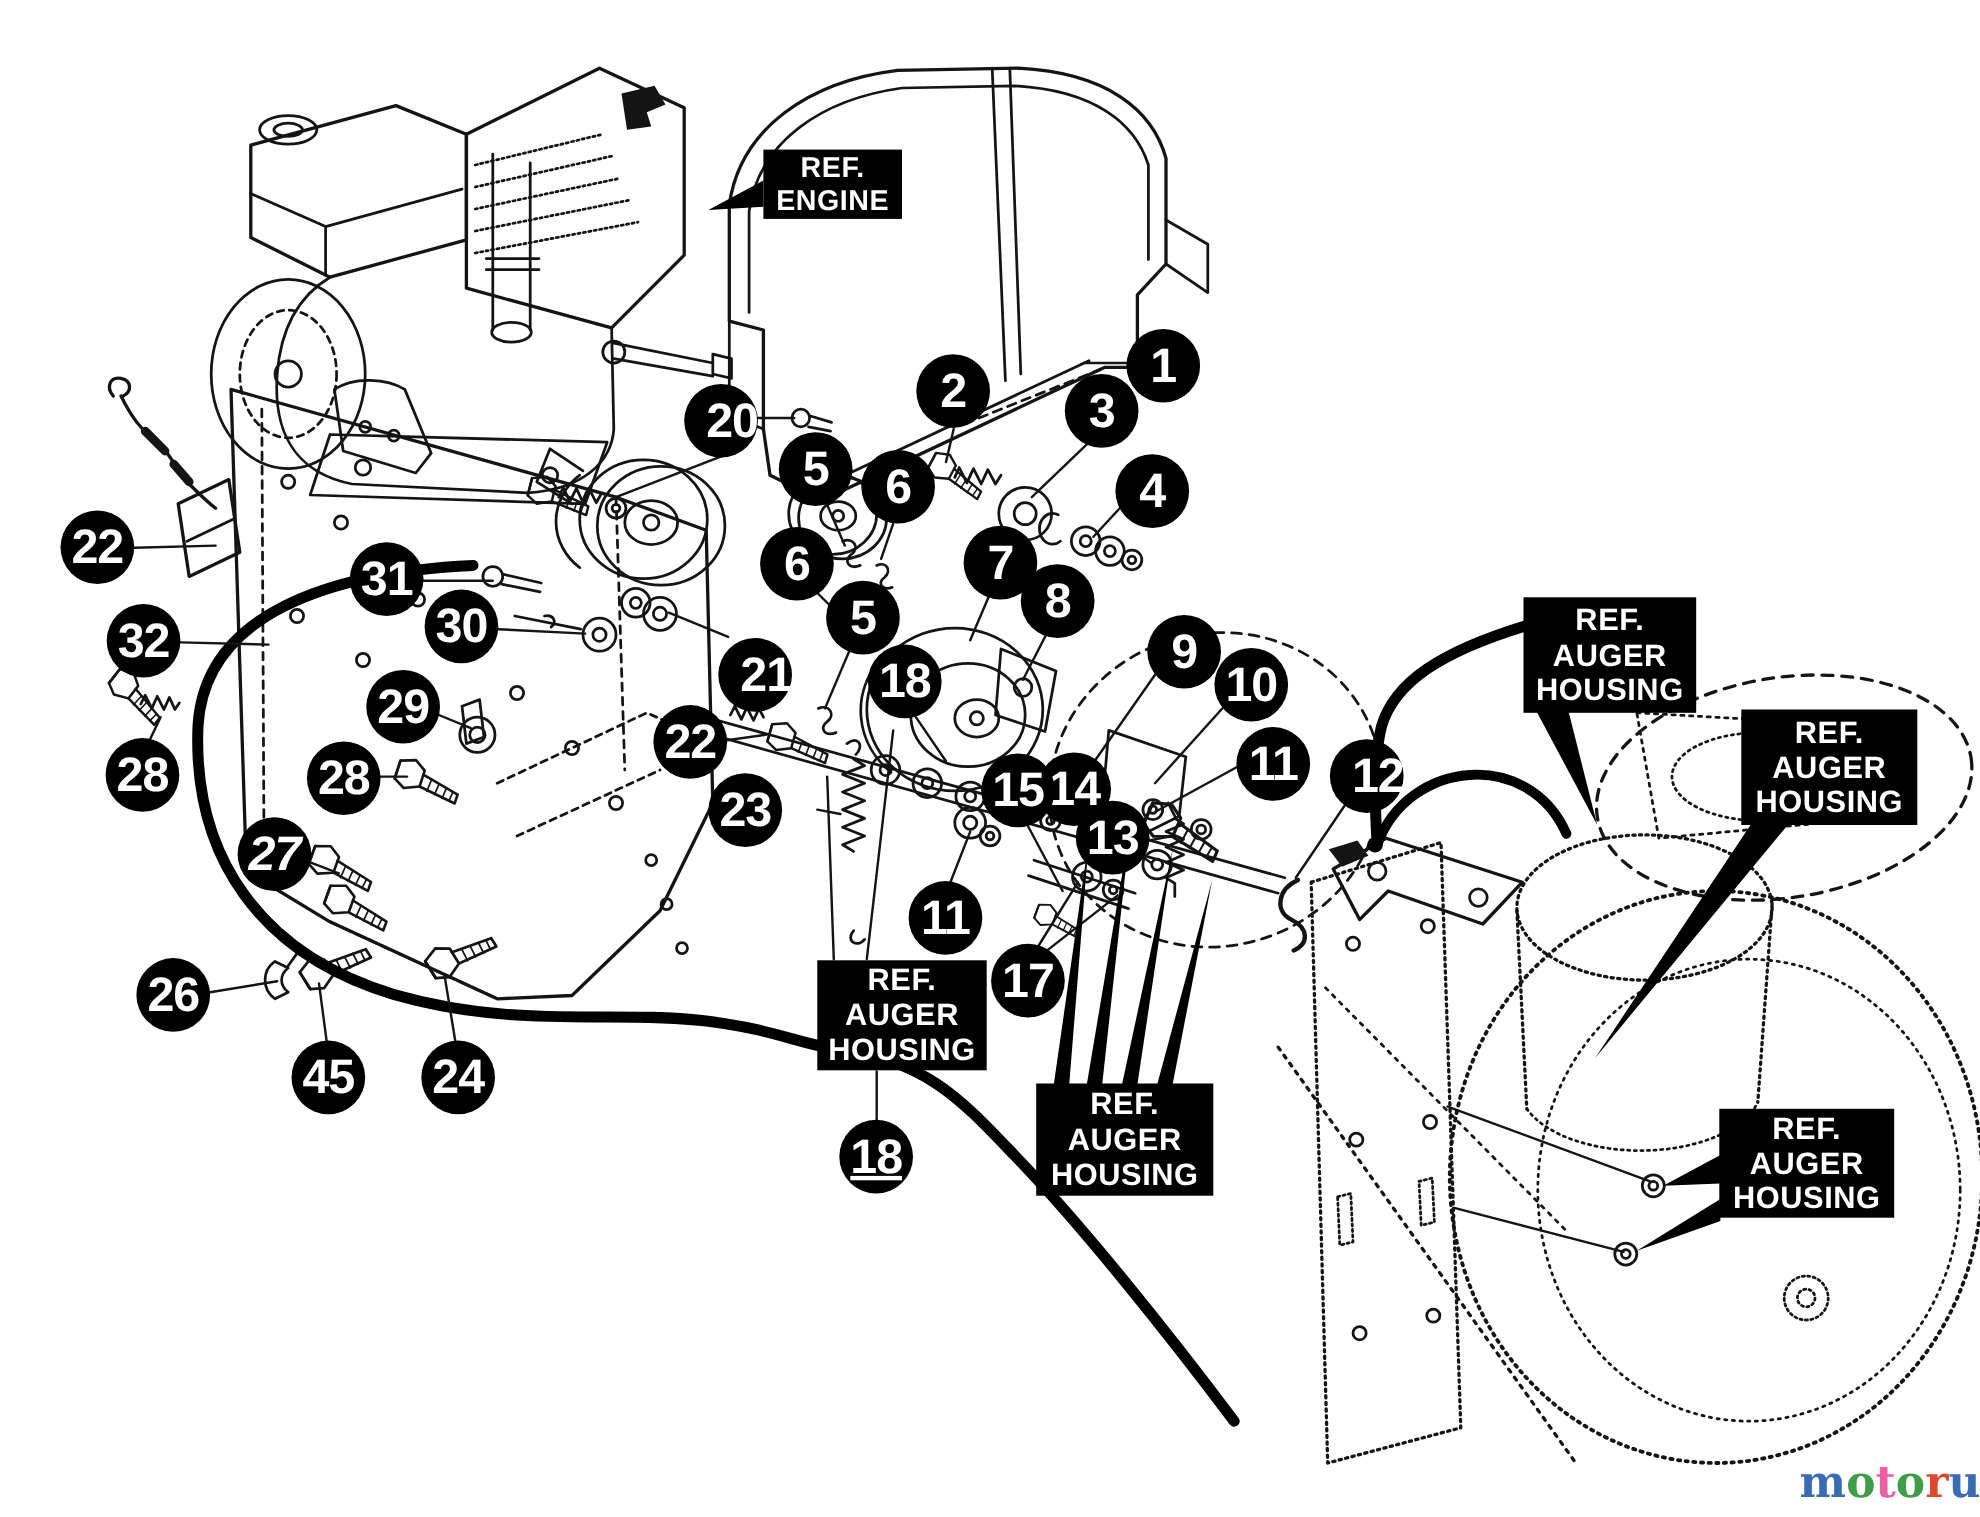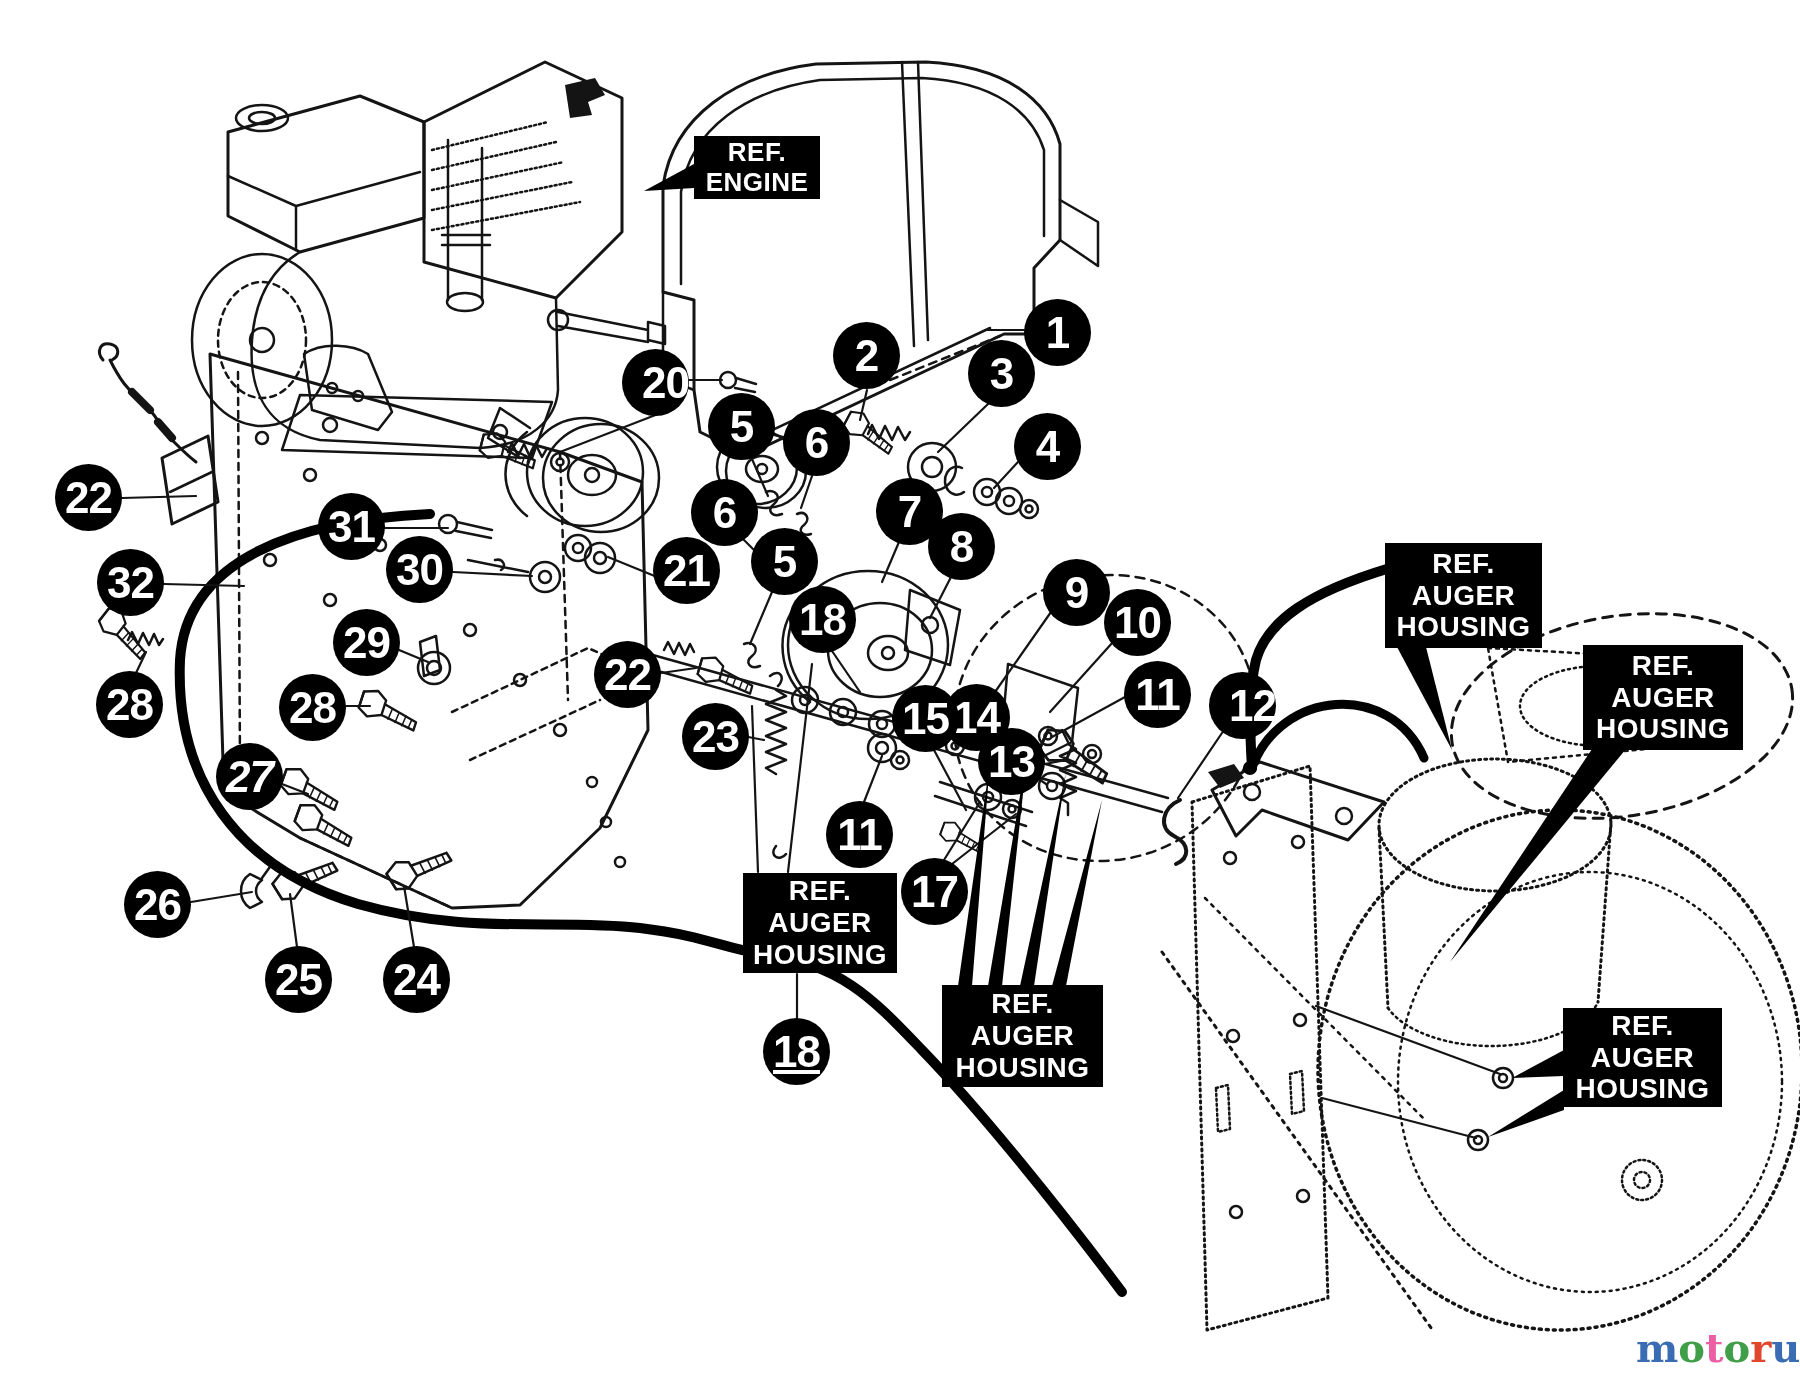--- a/index.html
+++ b/index.html
@@ -310,25 +310,25 @@
       <div class="callout" style="left: 1158px; top: 695px;">11</div>
       <div class="callout" style="left: 1243px; top: 706px; text-align: right;">12</div>
       <div class="callout" style="left: 1012px; top: 762px;">13</div>
       <div class="callout" style="left: 977px; top: 718px;">14</div>
       <div class="callout" style="left: 926px; top: 719px;">15</div>
       <div class="callout" style="left: 860px; top: 835px;">11</div>
       <div class="callout" style="left: 935px; top: 892px;">17</div>
       <div class="callout" style="left: 797px; top: 1052px; text-decoration: underline;">18</div>
       <div class="callout" style="left: 823px; top: 620px;">18</div>
       <div class="callout" style="left: 656px; top: 383px; text-align: right;">20</div>
-      <div class="callout" style="left: 687px; top: 571px;">21</div>
+      <div class="callout" style="left: 687px; top: 614px; text-align: right;">21</div>
       <div class="callout" style="left: 628px; top: 675px;">22</div>
-      <div class="callout" style="left: 716px; top: 737px;">23</div>
+      <div class="callout" style="left: 678px; top: 737px;">23</div>
       <div class="callout" style="left: 417px; top: 980px;">24</div>
-      <div class="callout" style="left: 299px; top: 980px;">25</div>
+      <div class="callout" style="left: 299px; top: 980px;">45</div>
       <div class="callout" style="left: 158px; top: 905px;">26</div>
       <div class="callout" style="left: 250px; top: 777px; font-style: italic;">27</div>
       <div class="callout" style="left: 130px; top: 705px;">28</div>
       <div class="callout" style="left: 313px; top: 708px;">28</div>
       <div class="callout" style="left: 367px; top: 643px;">29</div>
       <div class="callout" style="left: 420px; top: 570px;">30</div>
       <div class="callout" style="left: 352px; top: 527px;">31</div>
       <div class="callout" style="left: 131px; top: 583px;">32</div>
       <div class="callout" style="left: 89px; top: 498px;">22</div>
     </div>

